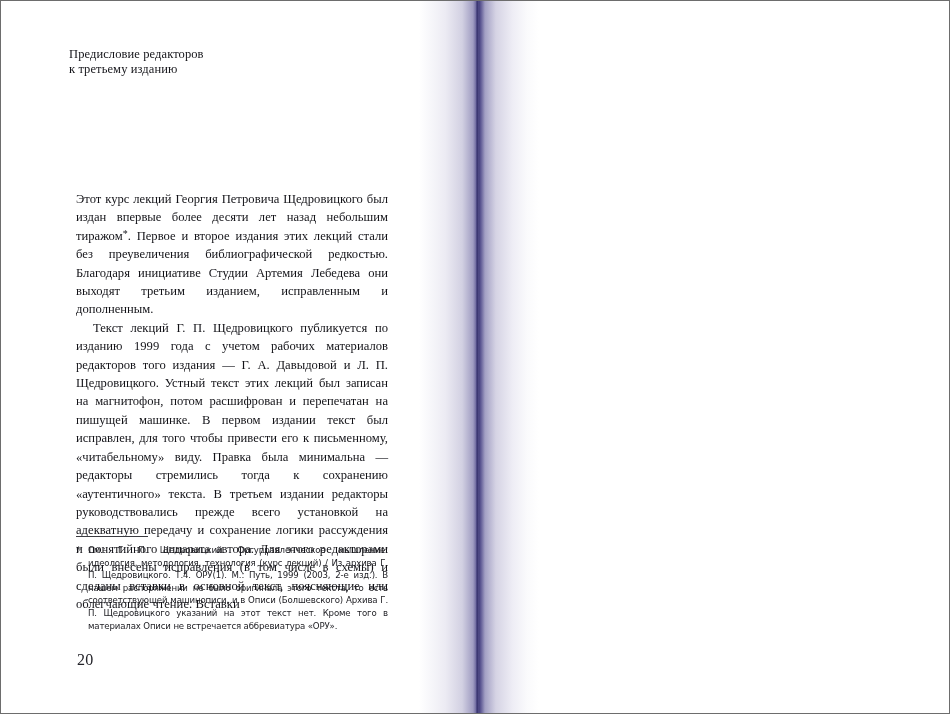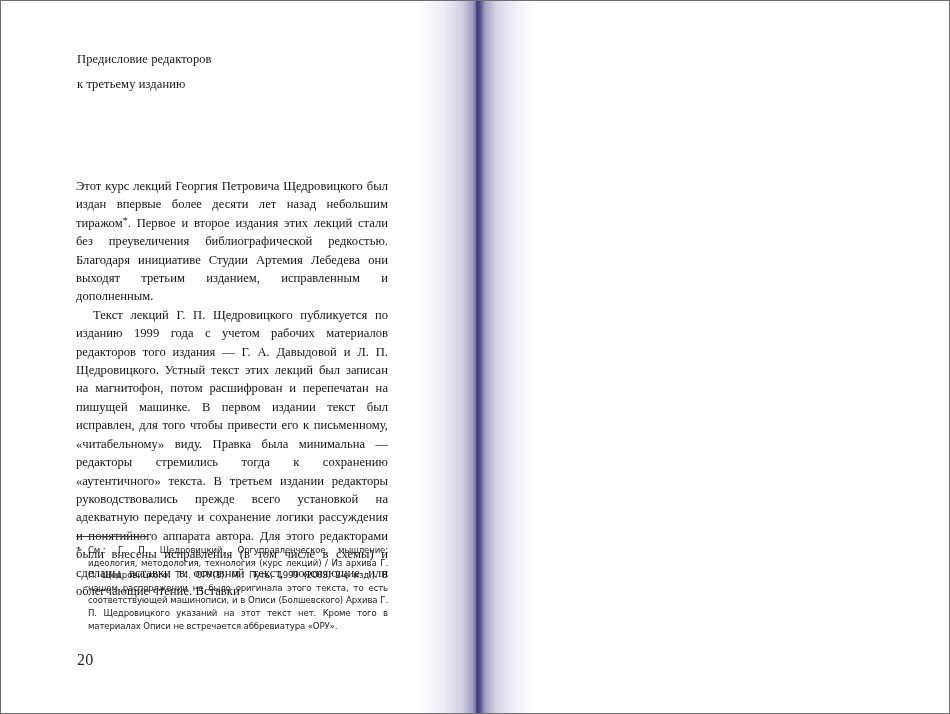--- a/index.html
+++ b/index.html
@@ -60,41 +60,41 @@
   .page-leaf {
     position: absolute;
     top: 0;
     bottom: 0;
   }
   #leaf-left  { left: 1px;  width: 470px; }
   #leaf-right { left: 479px; width: 470px; }
 
   .running-head {
     position: absolute;
-    left: 75px;
+    left: 67px;
     top: 46px;
     font-size: 12.5px;
-    line-height: 25px;
+    line-height: 15px;
     color: #15151a;
     letter-spacing: 0.1px;
     white-space: pre-line;
   }
 
   .textblock {
     position: absolute;
     font-size: 12.6px;
     line-height: 18.4px;
     color: #131318;
     text-align: justify;
     text-justify: inter-word;
     letter-spacing: 0.02px;
     word-spacing: 0.2px;
     hyphens: manual;
   }
-  #body-left  { left: 74px;  top: 176px; width: 312px; }
+  #body-left  { left: 74px;  top: 189px; width: 312px; }
 
   .textblock p {
     margin: 0;
     text-indent: 0;
   }
   .textblock p + p { text-indent: 17px; }
 
   sup.fn {
     font-size: 10px;
     vertical-align: 0.28em;

